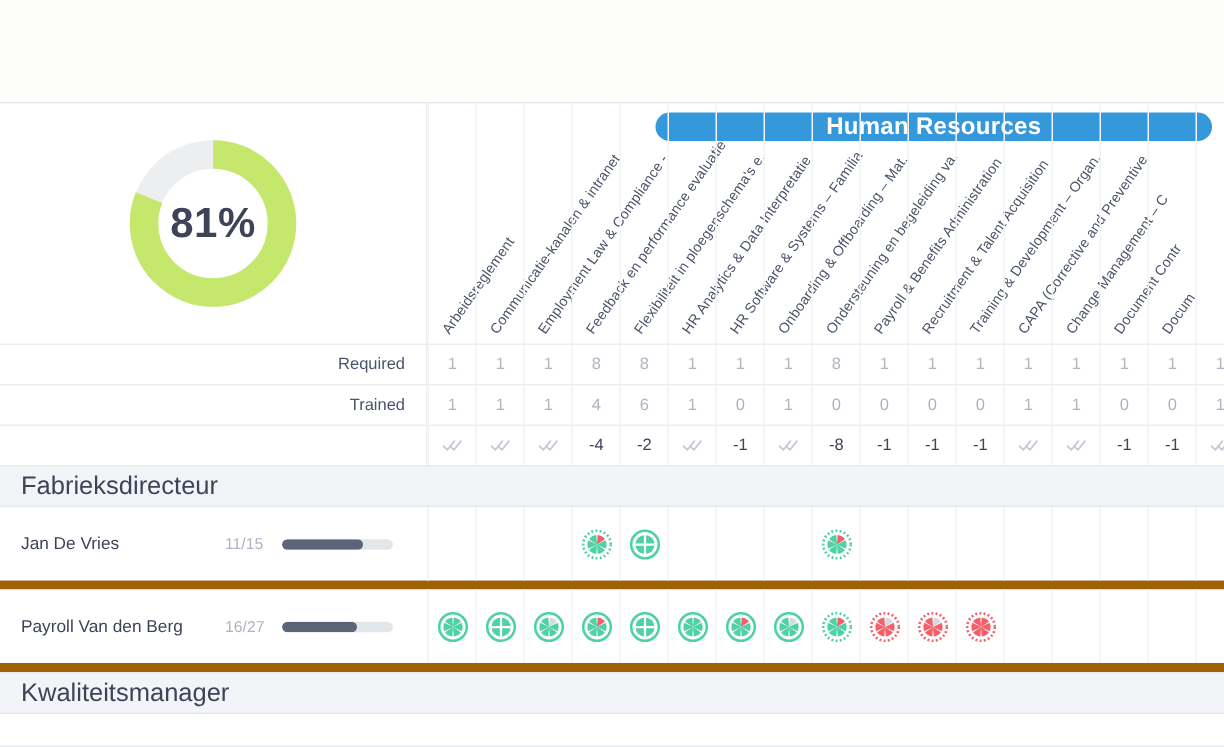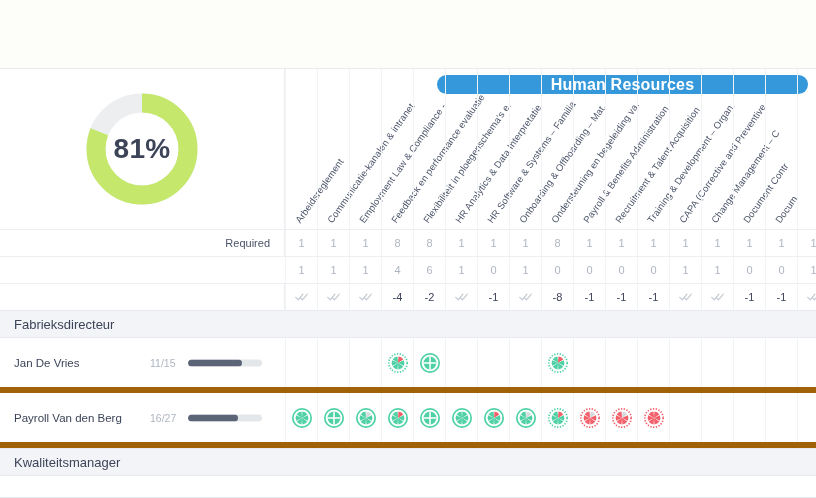--- a/index.html
+++ b/index.html
@@ -72,21 +72,21 @@
     font-size:11px; color:#aeb5c2;
   }
   .cell.dark{ color:#3d4458; }
   .chk{ width:13px; height:10px; display:block; }
 
   
   .grouprow{
     position:relative; height:28px; background:#f2f4f7;
     border-top:1px solid #e6e9ee; border-bottom:1px solid #e6e9ee;
     display:flex; align-items:center; padding-left:14px;
-    font-size:13px; color:#3d4458;
+    font-size:17px; color:#3d4458;
   }
 
   
   .personrow{ position:relative; height:55px; border-bottom:6px solid #a16207; background:#fff;text-decoration:underline; }
   .p-name{ position:absolute; left:14px; top:50%; transform:translateY(-50%); font-size:11.5px; color:#3d4458; }
   .p-frac{ position:absolute; left:150px; top:50%; transform:translateY(-50%); font-size:10.5px; color:#aeb5c2; }
   .p-barwrap{
     position:absolute; left:188px; top:50%; transform:translateY(-50%);
     width:74px; height:7px; background:#e4e7ea; border-radius:4px; overflow:hidden;
   }
@@ -195,20 +195,21 @@
             <div class="cell" style="left: 320px;">1</div>
             <div class="cell" style="left: 352px;">1</div>
             <div class="cell" style="left: 384px;">1</div>
             <div class="cell" style="left: 416px;">1</div>
             <div class="cell" style="left: 448px;">1</div>
             <div class="cell" style="left: 480px;">1</div>
             <div class="cell" style="left: 512px;">1</div>
           </div>
         </div>
         <div class="row">
+          <div class="lab">Trained</div>
           <div class="cells">
             <div class="cell" style="left: 0px;">1</div>
             <div class="cell" style="left: 32px;">1</div>
             <div class="cell" style="left: 64px;">1</div>
             <div class="cell" style="left: 96px;">4</div>
             <div class="cell" style="left: 128px;">6</div>
             <div class="cell" style="left: 160px;">1</div>
             <div class="cell" style="left: 192px;">0</div>
             <div class="cell" style="left: 224px;">1</div>
             <div class="cell" style="left: 256px;">0</div>

